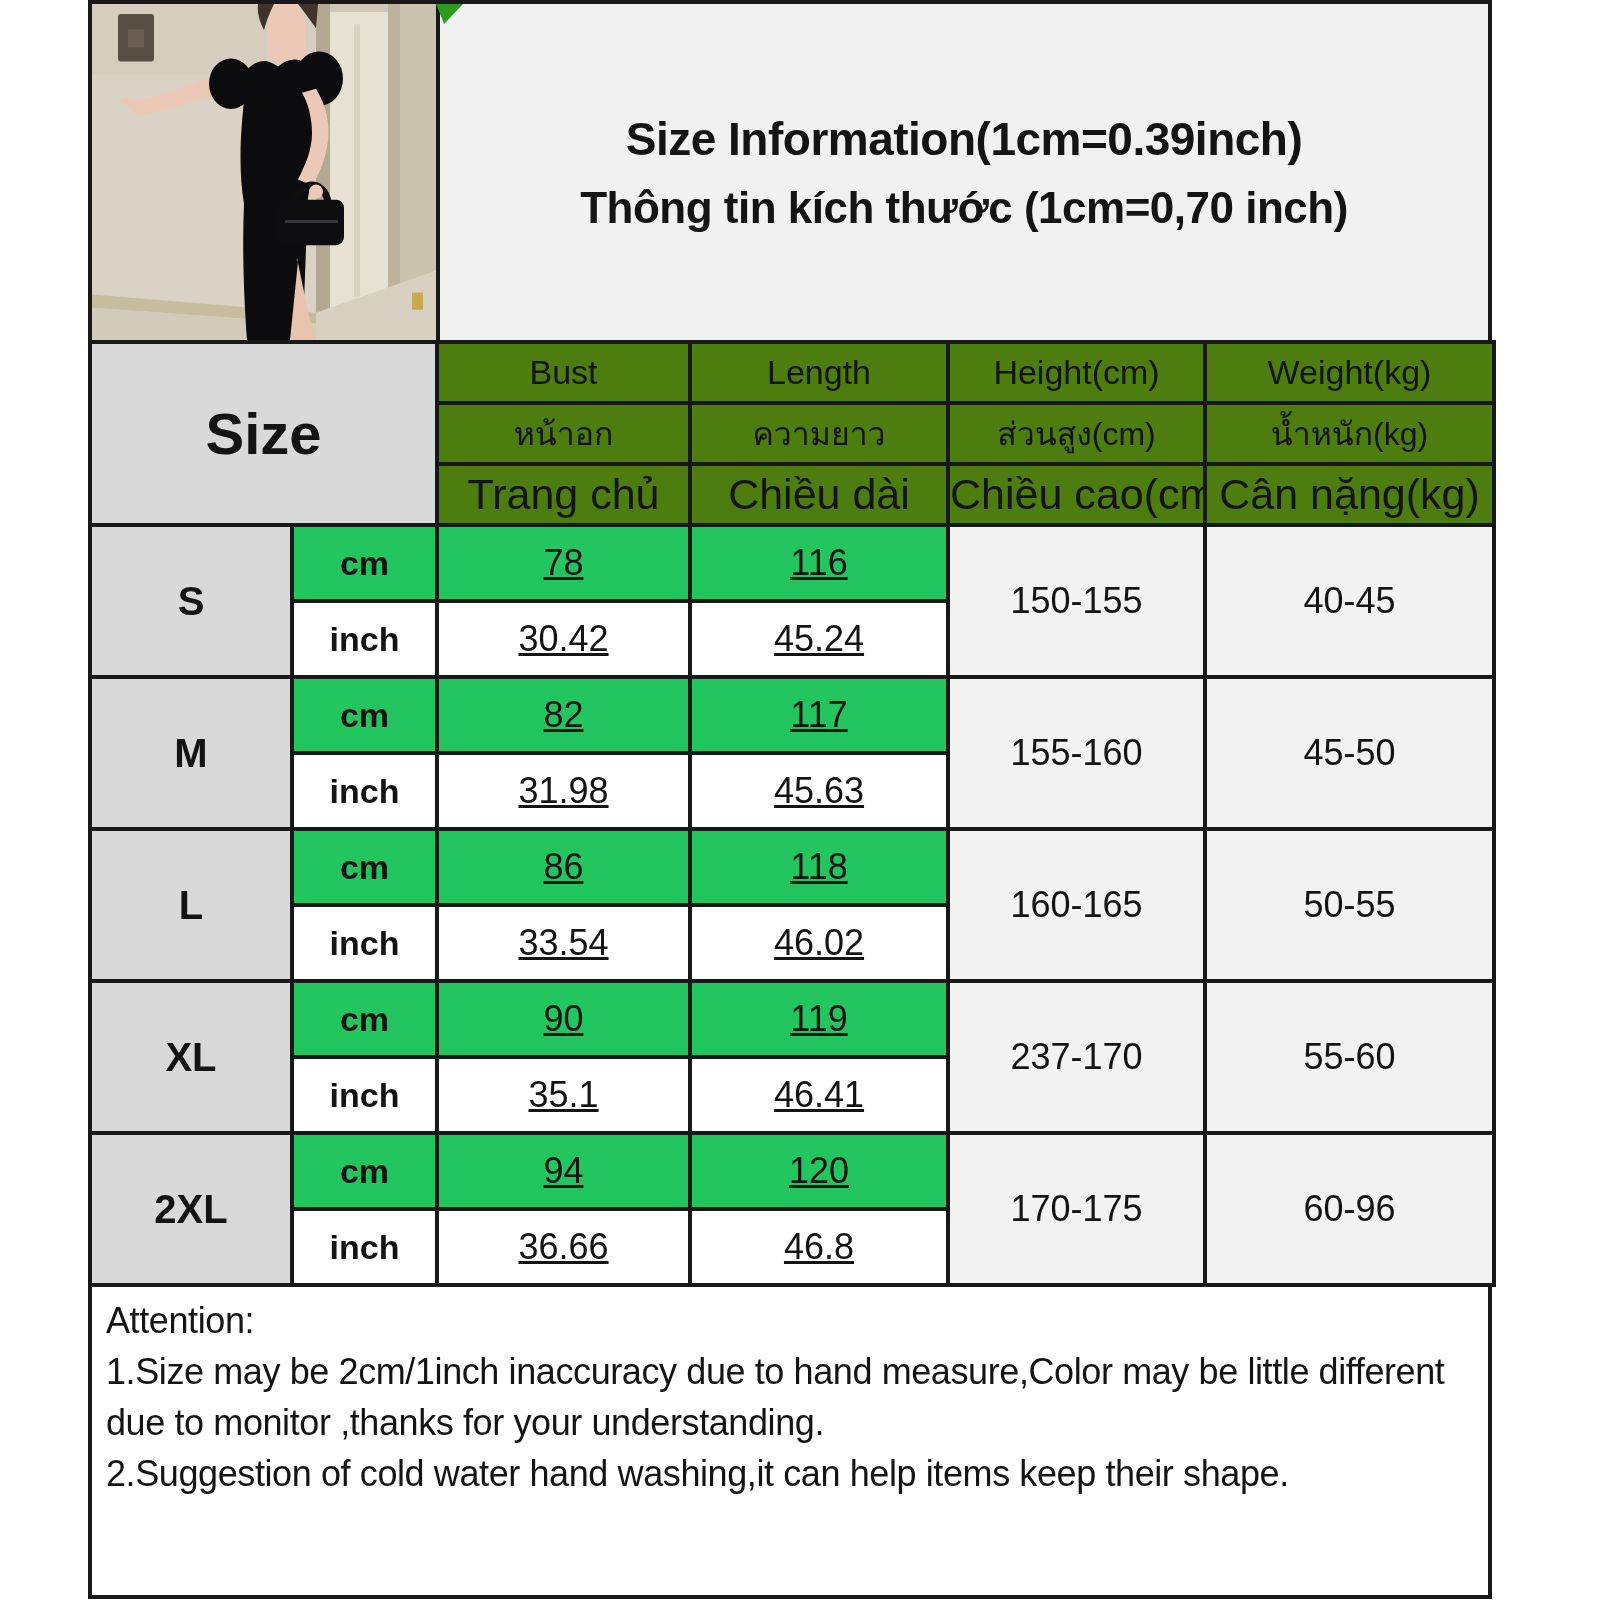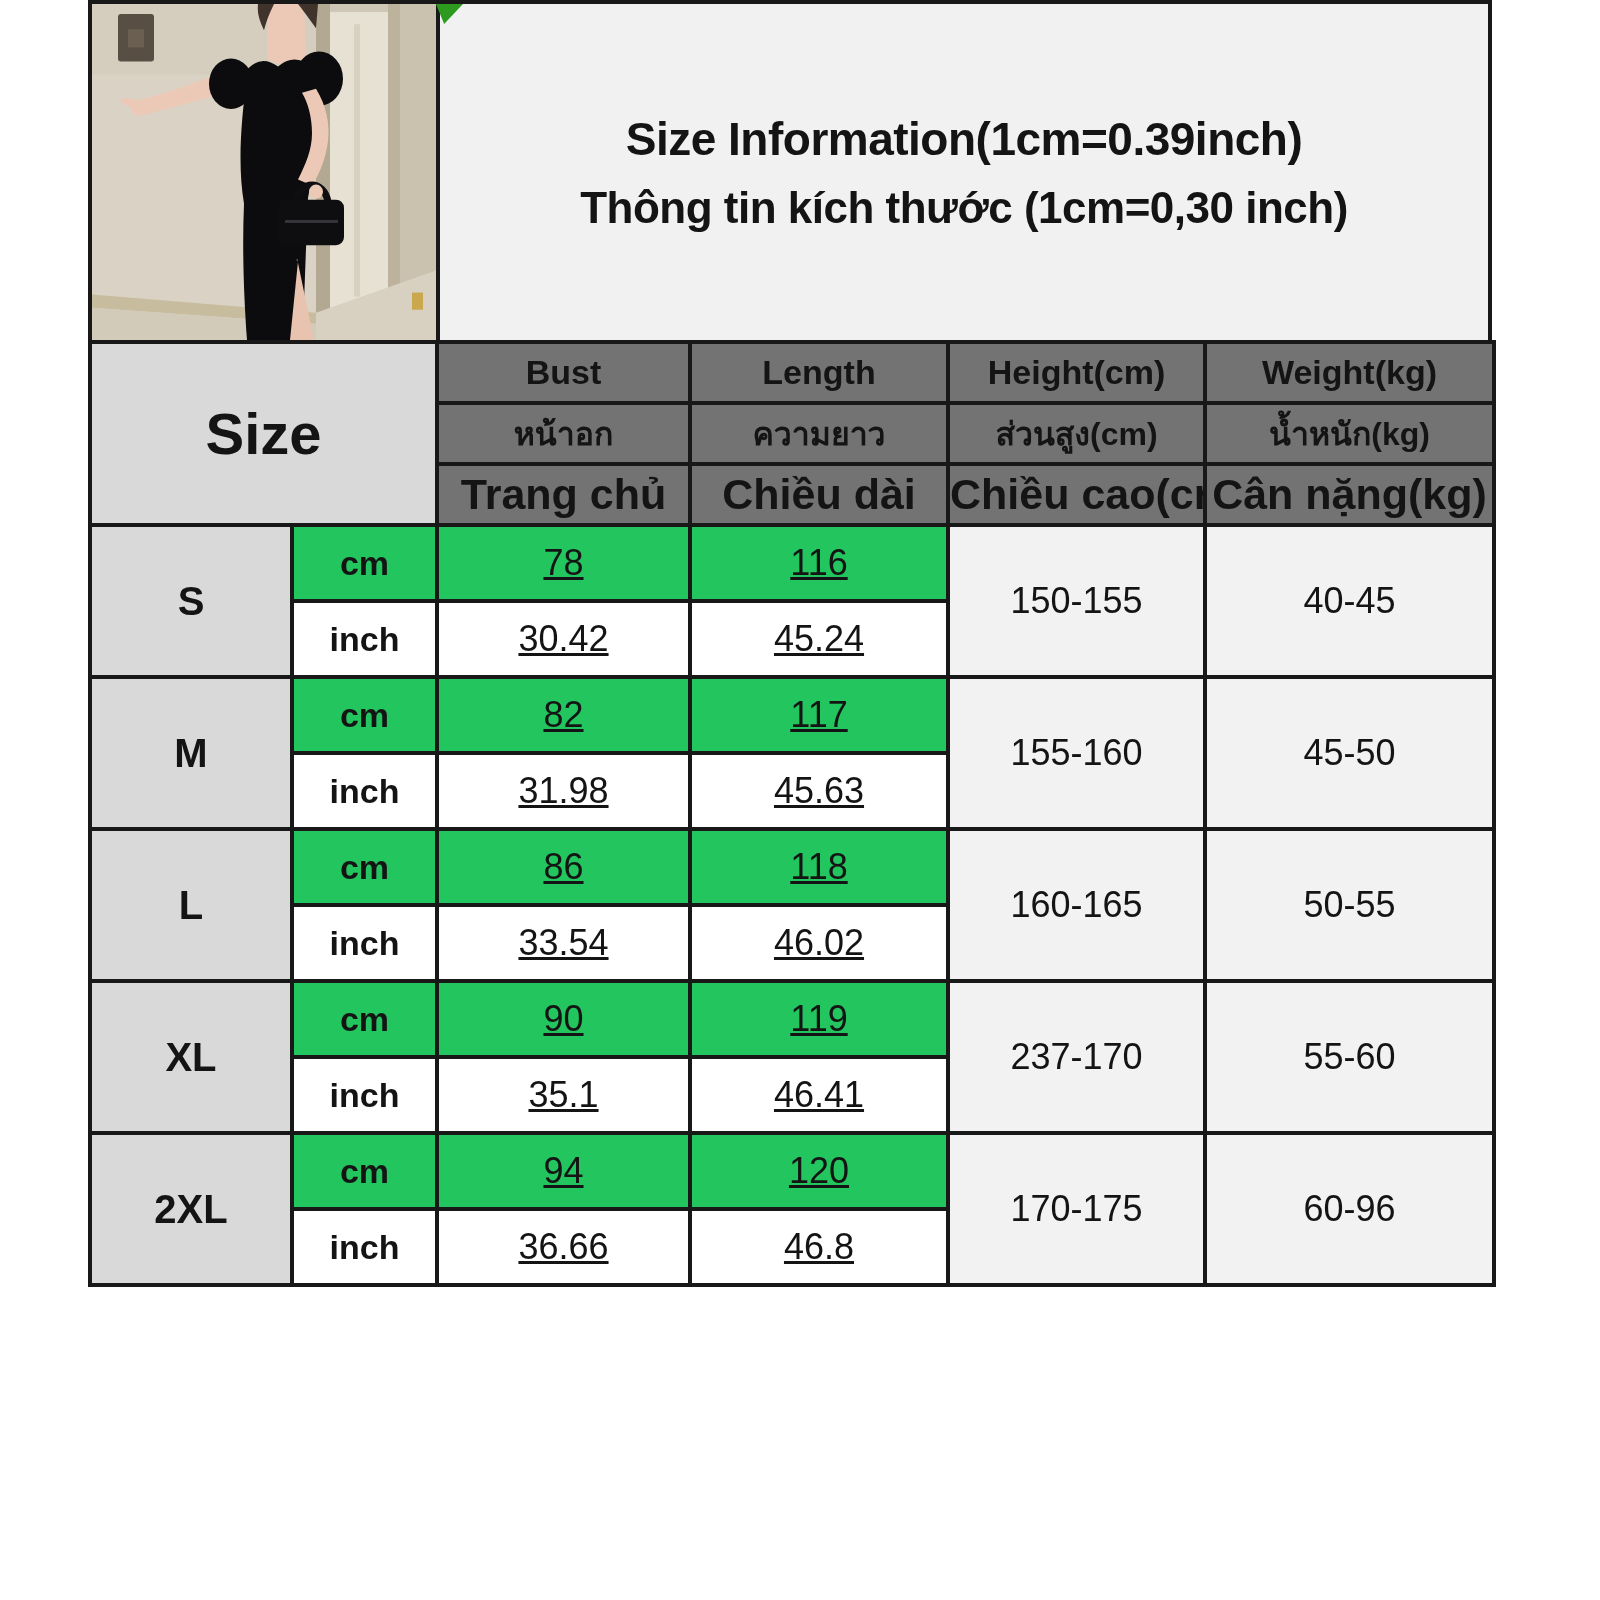--- a/index.html
+++ b/index.html
@@ -34,21 +34,21 @@
   
   table.size-table{
     width:1404px;border-collapse:collapse;table-layout:fixed;background:#ffffff;
   }
   table.size-table td{
     border:4px solid #181818;text-align:center;vertical-align:middle;
     padding:0;overflow:hidden;white-space:nowrap;
   }
   tr.h td{height:57px;}
   tr.d td{height:72px;}
-  .hd{background:#737373;font-weight:bold;}
+  .hd{background:#4d7c0f;font-weight:normal;}
   .hd-en{font-size:34px;}
   .hd-th{font-size:32px;}
   .hd-vi{font-size:43px;}
   .size-head{background:#d9d9d9;font-weight:bold;font-size:58px;}
   .size-cell{background:#d9d9d9;font-weight:bold;font-size:40px;}
   .unit{font-weight:bold;font-size:34px;}
   .val{font-size:36px;text-decoration:underline;}
   .bg-cm{background:#22c55e;}
   .bg-inch{background:#ffffff;}
   .range{background:#f2f2f2;font-size:36px;}
@@ -118,21 +118,21 @@
             <path d="M204,196 C208,174 232,174 236,196" stroke="#0e0e10" stroke-width="7" fill="none"></path>
             <rect x="186" y="194" width="66" height="45" rx="8" fill="#0e0e10"></rect>
             <rect x="193" y="214" width="53" height="3" fill="#34343a"></rect>
             <circle cx="224" cy="186" r="7" fill="#ecc9b6"></circle>
           </g>
         </svg>
       </div>
       <div class="green-flag"></div>
       <div class="title-box">
         <div class="title-l1">Size Information(1cm=0.39inch)</div>
-        <div class="title-l3">Thông tin kích thước (1cm=0,30 inch)</div>
+        <div class="title-l3">Thông tin kích thước (1cm=0,70 inch)</div>
       </div>
     </div>
 
     <table class="size-table">
       <colgroup>
         <col style="width:202px">
           <col style="width:145px">
           <col style="width:253px">
         <col style="width:258px">
           <col style="width:257px">
@@ -225,15 +225,20 @@
           <td class="range" rowspan="2">60-96</td>
         </tr>
         <tr class="d">
           <td class="unit bg-inch">inch</td>
           <td class="val bg-inch">36.66</td>
           <td class="val bg-inch">46.8</td>
         </tr>
       </tbody>
     </table>
 
+    <div class="attention">
+      <p>Attention:</p>
+      <p>1.Size may be 2cm/1inch inaccuracy due to hand measure,Color may be little different due to monitor ,thanks for your understanding.</p>
+      <p>2.Suggestion of cold water hand washing,it can help items keep their shape.</p>
+    </div>
 
   </div>
 </div>
 
 </body></html>

